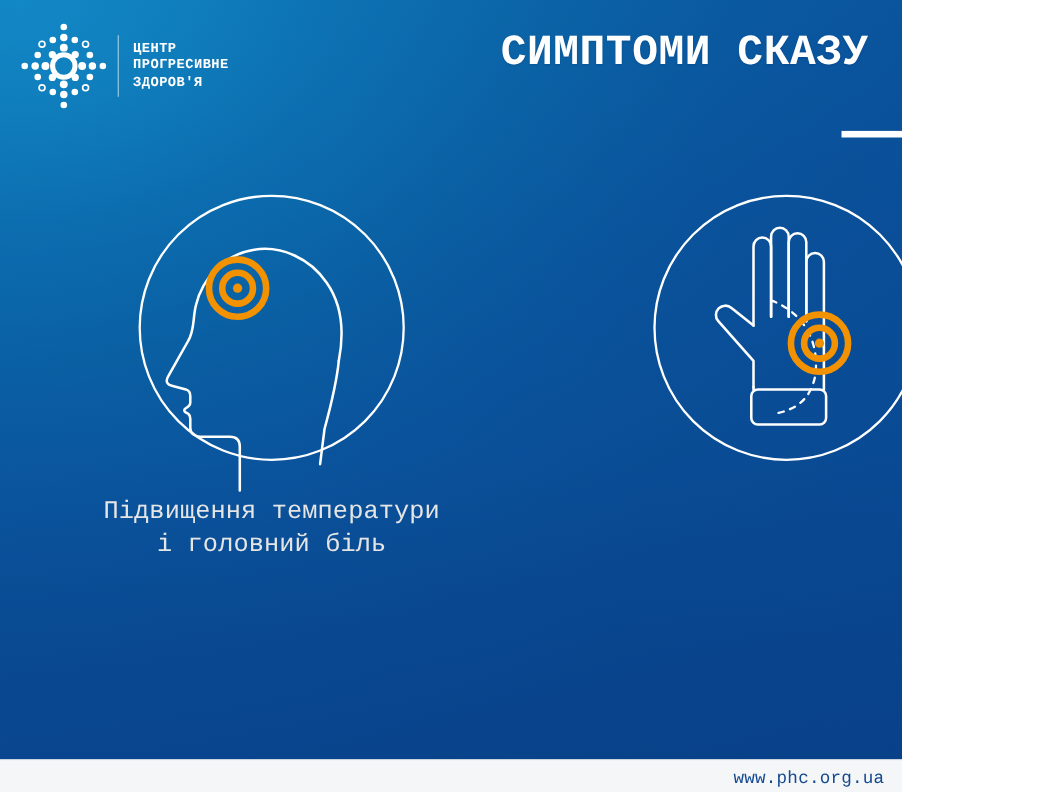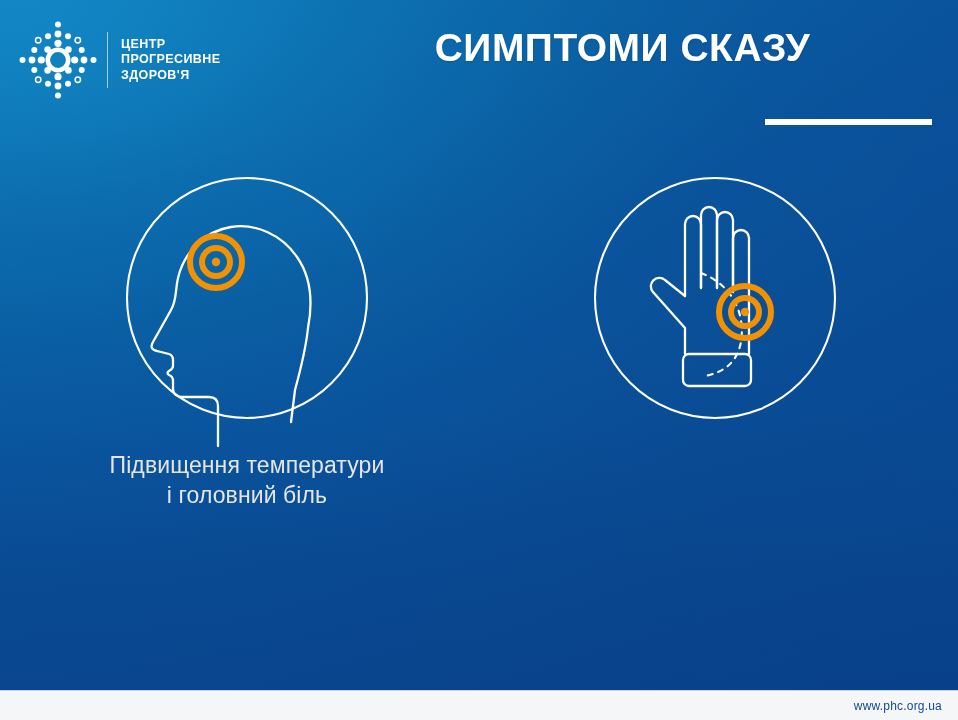--- a/index.html
+++ b/index.html
@@ -3,24 +3,24 @@
 <meta charset="utf-8">
 <title>Симптоми сказу</title>
 <style>
   html, body {
     margin: 0;
     padding: 0;
     background: #ffffff;
   }
   #poster {
     position: relative;
-    width: 958px;
+    width: 820px;
     height: 720px;
     overflow: hidden;
-    font-family: Liberation Sans, sans-serif;
+    font-family: Liberation Mono, monospace;
     background: #0a5ca0;
     -webkit-font-smoothing: antialiased;
   }
   
   .bg-base {
     position: absolute;
     inset: 0;
     background:
       radial-gradient(120% 95% at 2% 0%, #1386c6 0%, #0f7ab9 14%, #0b69ab 30%, #0a5fa3 48%, #0a57a0 66%, #0a4f9a 100%);
   }
@@ -150,21 +150,21 @@
     bottom: 0;
     height: 29px;
     background: #f4f6f8;
     border-top: 1px solid #c9d3dc;
   }
   .footer-url {
     position: absolute;
     right: 16px;
     top: 8px;
     color: #14498f;
-    font-size: 12px;
+    font-size: 16px;
     letter-spacing: 0.2px;
   }
 </style>
 </head>
 <body>
 
 <div id="poster">
 
   <div class="bg-base"></div>
   <div class="bg-shade"></div>

